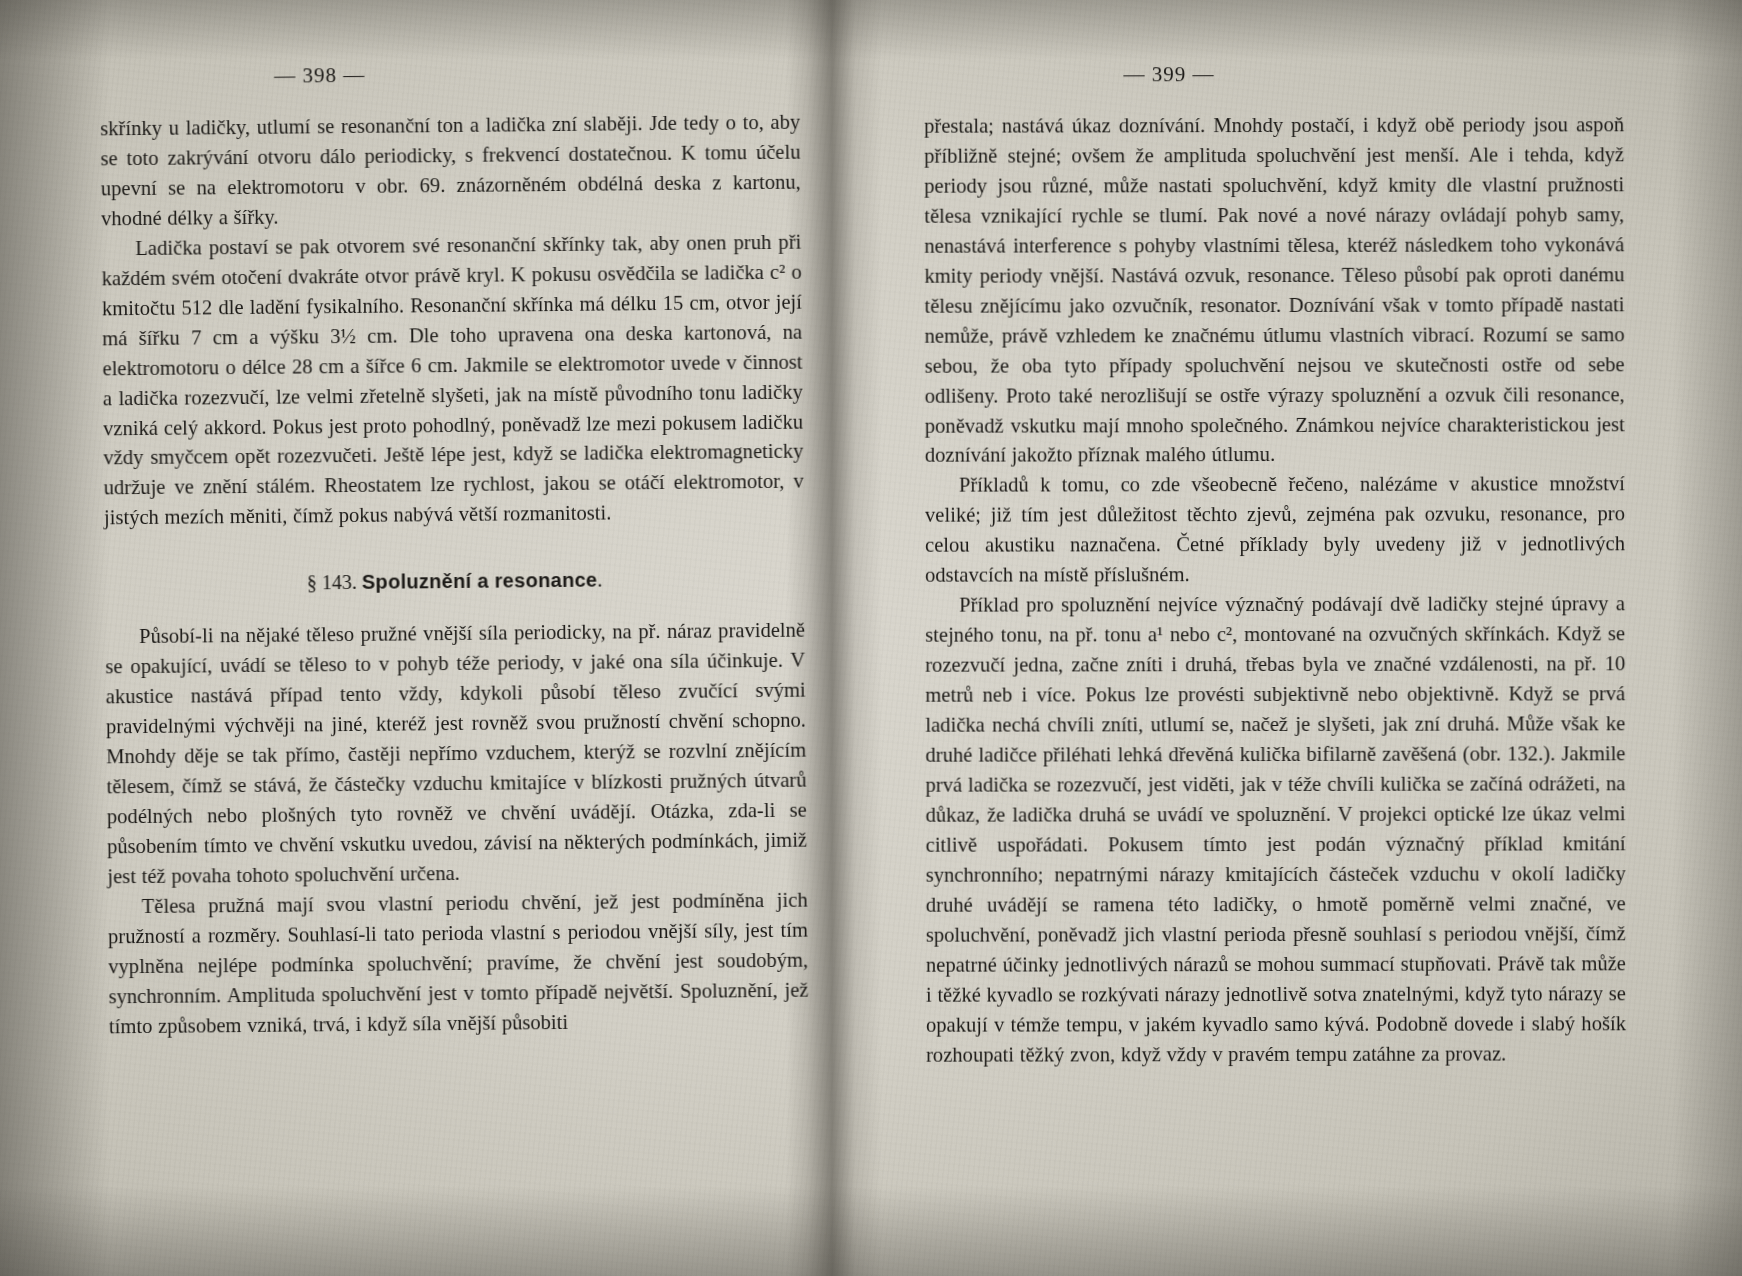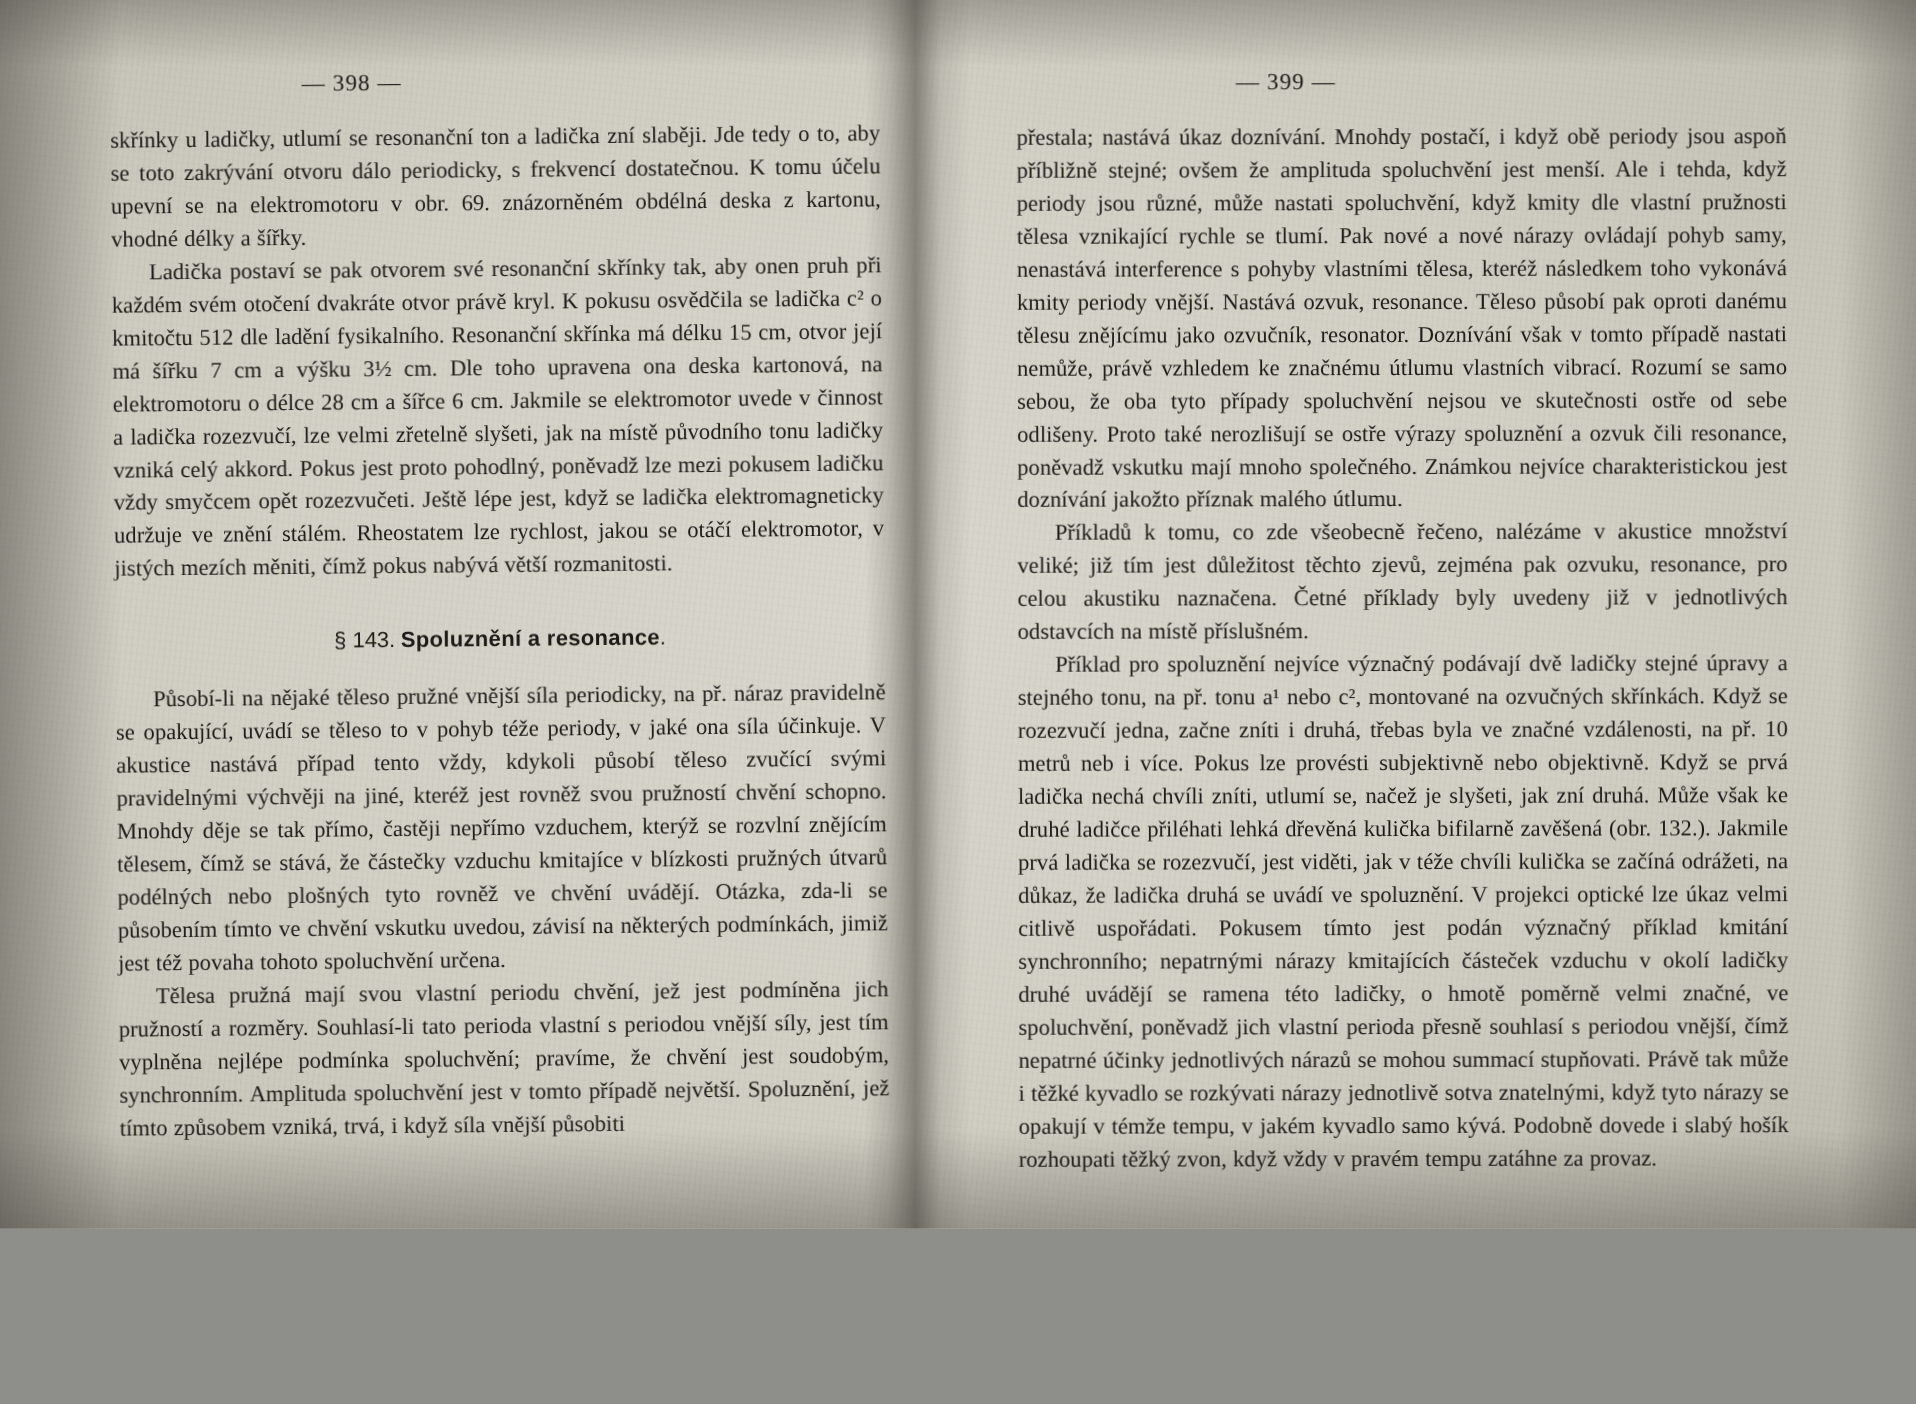--- a/index.html
+++ b/index.html
@@ -9,21 +9,21 @@
   }
   body {
     width: 1742px;
     height: 1276px;
     overflow: hidden;
     font-family: "Liberation Serif", serif;
   }
   .scan {
     position: relative;
     width: 1742px;
-    height: 1117px;
+    height: 1276px;
     background:
       radial-gradient(ellipse 1300px 900px at 46% 48%, #d9d6cd 0%, #d2cfc5 48%, #c6c3b8 78%, #b4b1a6 100%);
     overflow: hidden;
   }
   
   .scan::before {
     content: "";
     position: absolute;
     inset: 0;
     background:
@@ -94,21 +94,21 @@
     word-spacing: 0.5px;
   }
   .body-text p.ind { text-indent: 34px; }
   .body-text p.noind { text-indent: 0; }
 
   .section-head {
     text-align: center;
     margin: 40px 0 26px 0;
     font-size: 20px;
   }
-  .section-head .num { font-family: Liberation Sans, sans-serif; }
+  .section-head .num { font-family: Liberation Serif, serif; }
   .section-head .ttl {
     font-family: "Liberation Sans", sans-serif;
     font-weight: bold;
     font-size: 20px;
     letter-spacing: 0.3px;
   }
 
   .blur {
     filter: blur(0.25px);
   }

